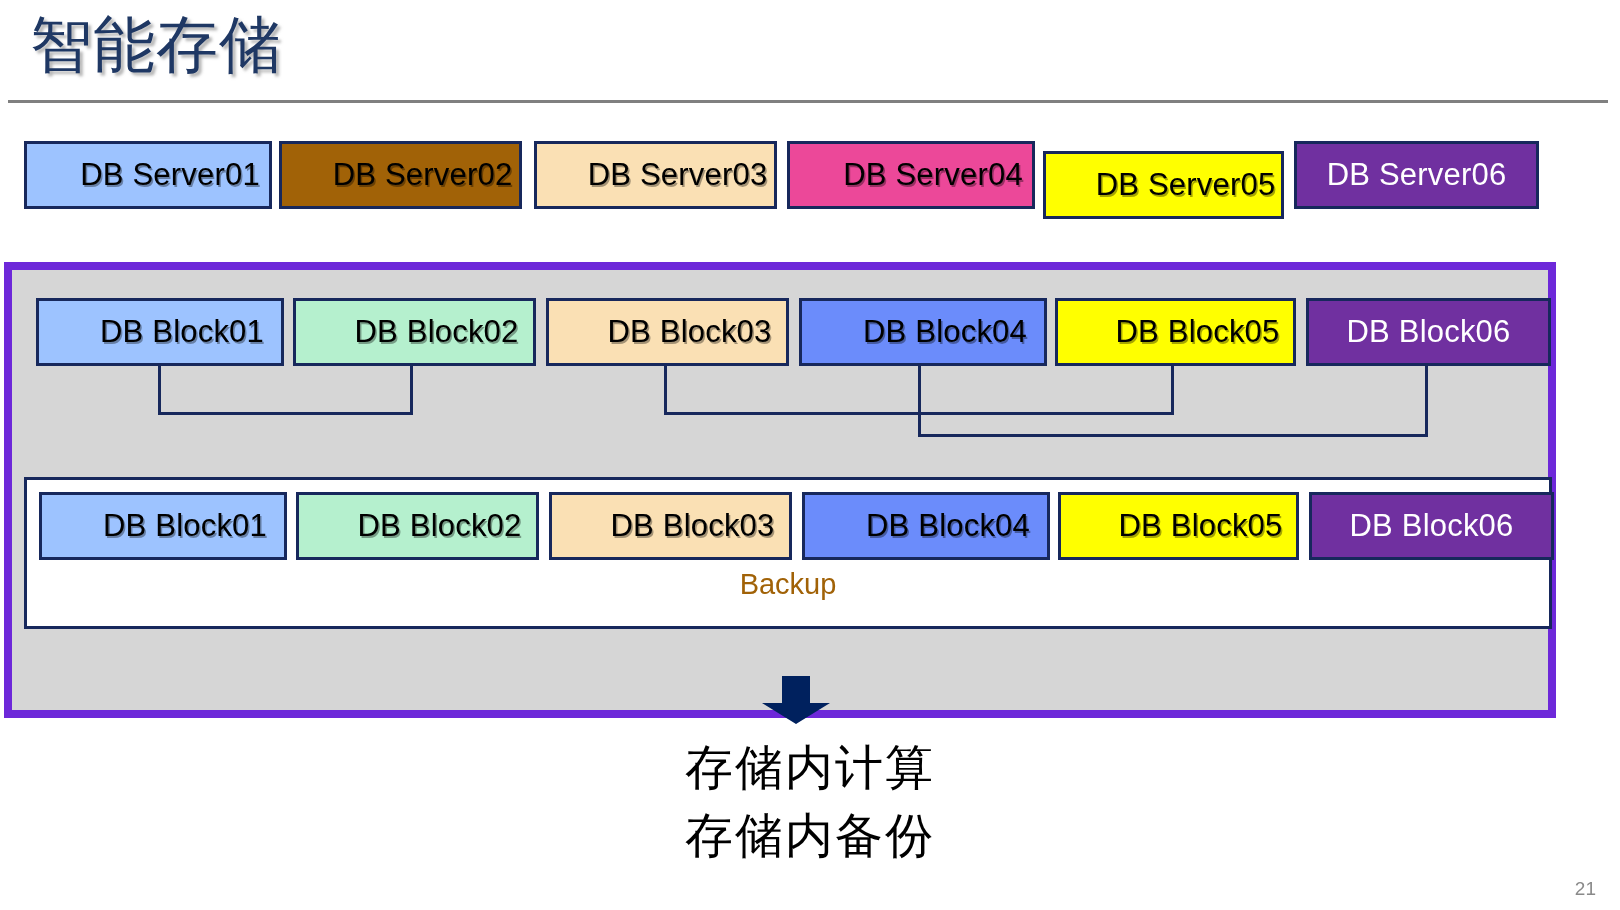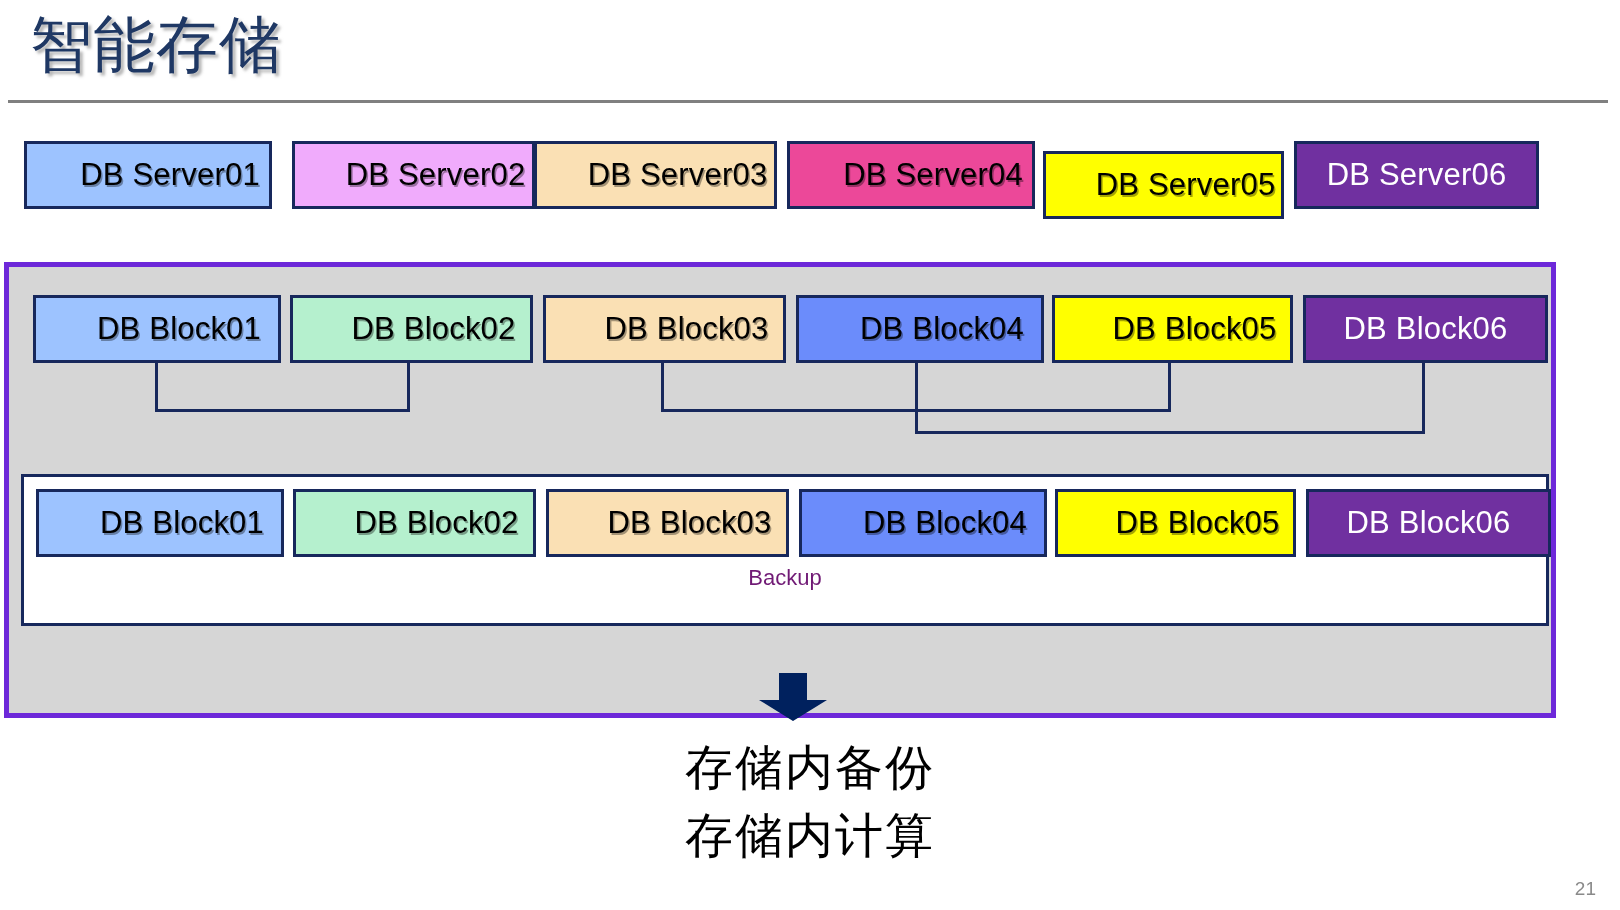--- a/index.html
+++ b/index.html
@@ -54,21 +54,21 @@
   .box.light   { text-shadow: 1.5px 1.5px 0 rgba(0,0,0,0.35); padding-left: 44px; }
   .box.onwhite { color: #FFFFFF; text-shadow: none; }
 
   
   #storage-container {
     position: absolute;
     left: 4px;
     top: 262px;
     width: 1552px;
     height: 456px;
-    border: 5px solid #6d28d9;
+    border: 8px solid #6d28d9;
     box-sizing: border-box;
     background: #D6D6D6;
   }
   #storage-label {
     position: absolute;
     left: 0;
     right: 0;
     bottom: 8px;
     text-align: center;
     font-size: 44px;
@@ -87,22 +87,22 @@
     border: 3px solid #17285C;
     box-sizing: border-box;
     background: #FFFFFF;
   }
   #backup-label {
     position: absolute;
     left: 0;
     right: 0;
     top: 88px;
     text-align: center;
-    font-size: 22px;
-    color: #701a75;
+    font-size: 29px;
+    color: #a16207;
   }
 
   
   .conn {
     position: absolute;
     background: #17285C;
   }
   .conn.v { width: 3px; }
   .conn.h { height: 3px; }
 
@@ -138,21 +138,21 @@
   }
 </style>
 </head>
 <body>
 
 <div id="slide-title">智能存储</div>
 <div id="title-rule"></div>
 
 <div id="server-row">
     <div class="box light" style="left: 24px; top: 141px; width: 248px; height: 68px; background: rgb(157, 195, 255); color: rgb(0, 0, 0);">DB Server01</div>
-    <div class="box light" style="left: 292px; top: 141px; width: 243px; height: 68px; background: #f0abfc; color: rgb(0, 0, 0);">DB Server02</div>
+    <div class="box light" style="left: 279px; top: 141px; width: 243px; height: 68px; background: #a16207; color: rgb(0, 0, 0);">DB Server02</div>
     <div class="box light" style="left: 534px; top: 141px; width: 243px; height: 68px; background: rgb(250, 224, 180); color: rgb(0, 0, 0);">DB Server03</div>
     <div class="box light" style="left: 787px; top: 141px; width: 248px; height: 68px; background: #ec4899; color: rgb(0, 0, 0);">DB Server04</div>
     <div class="box light" style="left: 1043px; top: 141px; width: 241px; height: 68px; background: rgb(255, 255, 0); color: rgb(0, 0, 0); margin-top: 10px;">DB Server05</div>
     <div class="box onwhite" style="left: 1294px; top: 141px; width: 245px; height: 68px; background: rgb(112, 48, 160); color: rgb(255, 255, 255);">DB Server06</div>
   </div>
 
 <div id="storage-container">
 
   <div id="block-row">
       <div class="box light" style="left: 24px; top: 28px; width: 248px; height: 68px; background: rgb(157, 195, 255); color: rgb(0, 0, 0);">DB Block01</div>
@@ -187,17 +187,17 @@
         <div class="box light" style="left: 775px; top: 12px; width: 248px; height: 68px; background: rgb(107, 140, 251); color: rgb(0, 0, 0);">DB Block04</div>
         <div class="box light" style="left: 1031px; top: 12px; width: 241px; height: 68px; background: rgb(255, 255, 0); color: rgb(0, 0, 0);">DB Block05</div>
         <div class="box onwhite" style="left: 1282px; top: 12px; width: 245px; height: 68px; background: rgb(112, 48, 160); color: rgb(255, 255, 255);">DB Block06</div>
       </div>
     <div id="backup-label">Backup</div>
   </div>
 
 </div>
 
 <div id="caption">
+  <div>存储内计算</div>
   <div>存储内备份</div>
-  <div>存储内计算</div>
 </div>
 
 <div id="page-number">21</div>
 
 </body></html>

